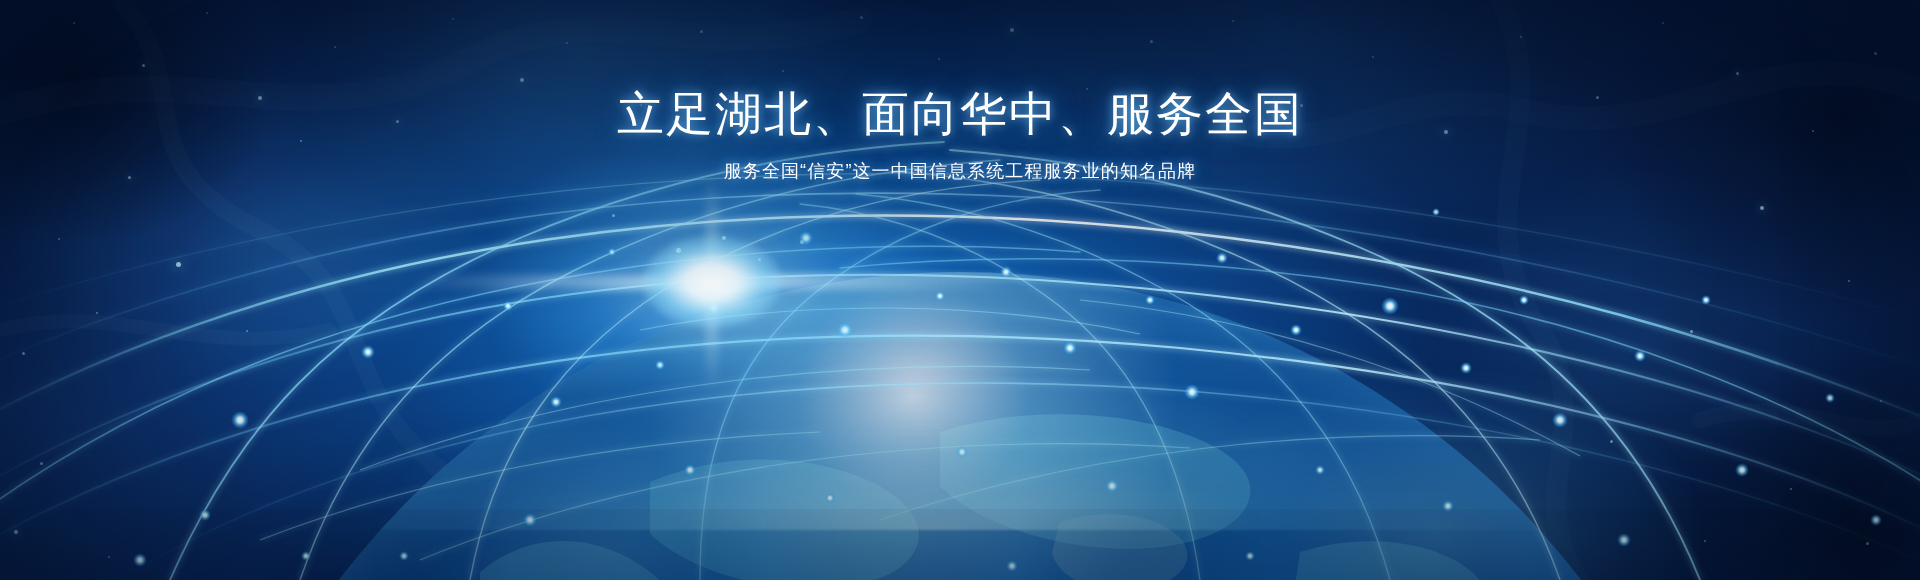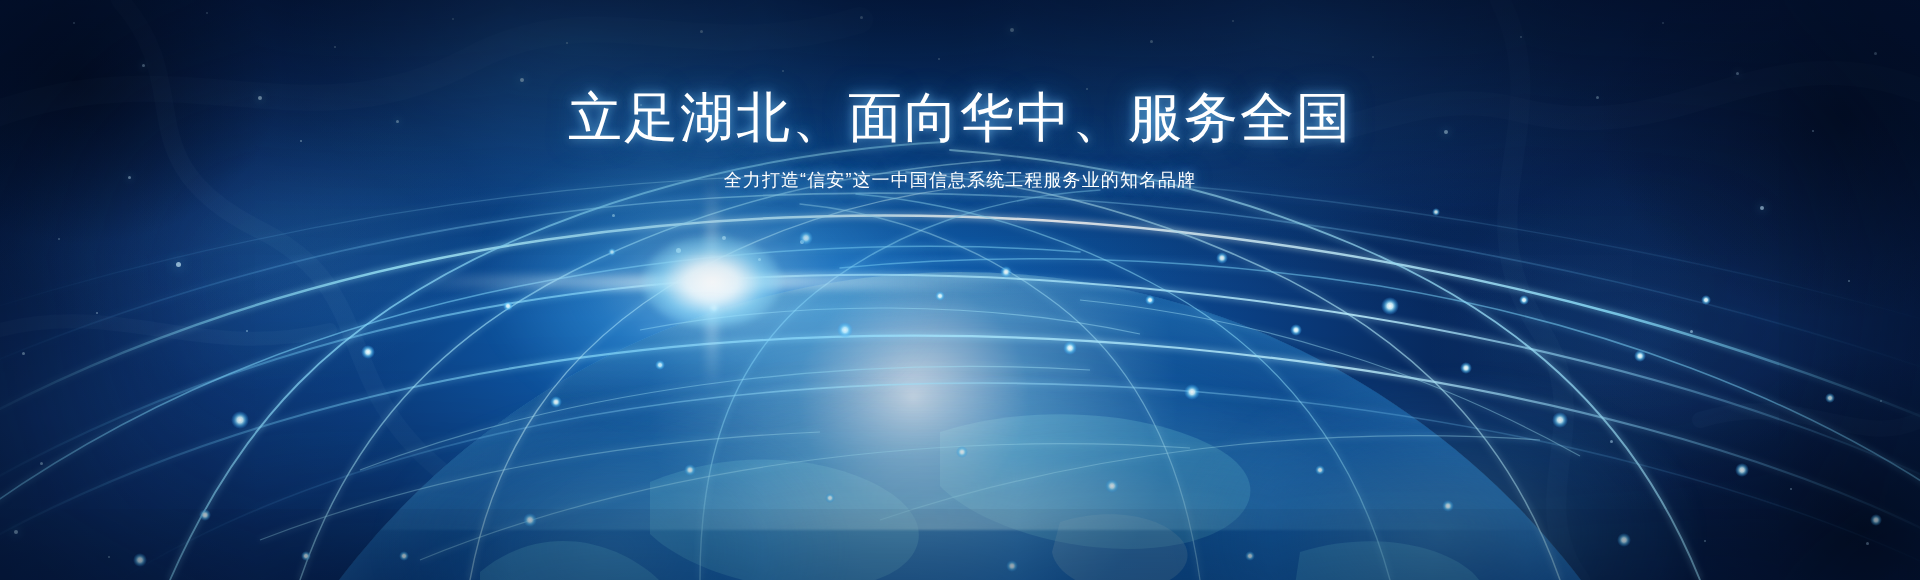--- a/index.html
+++ b/index.html
@@ -145,21 +145,21 @@
 
   
   #copy {
     position: absolute;
     left: 0; right: 0; top: 86px;
     text-align: center;
     z-index: 40;
   }
   #headline {
     margin: 0;
-    font-size: 54px;
+    font-size: 47px;
     line-height: 1.18;
     font-weight: 400;
     letter-spacing: 2px;
     color: #ffffff;
     text-shadow:
       0 0 10px rgba(120,205,255,.85),
       0 0 26px rgba(60,160,255,.60),
       0 2px 6px rgba(0,20,60,.55);
     white-space: nowrap;
   }
@@ -399,16 +399,16 @@
     <span class="ray-h"></span>
     <span class="ray-v"></span>
     <span class="core"></span>
   </div>
 
   <div class="layer" id="top-vignette"></div>
   <div class="layer" id="edge-vignette"></div>
 
   <div id="copy">
     <h1 id="headline">立足湖北、面向华中、服务全国</h1>
-    <p id="subhead">全力打造“信安”这一中国信息系统工程服务业的知名品牌</p>
+    <p id="subhead">服务全国“信安”这一中国信息系统工程服务业的知名品牌</p>
   </div>
 
 </div>
 
 </body></html>

